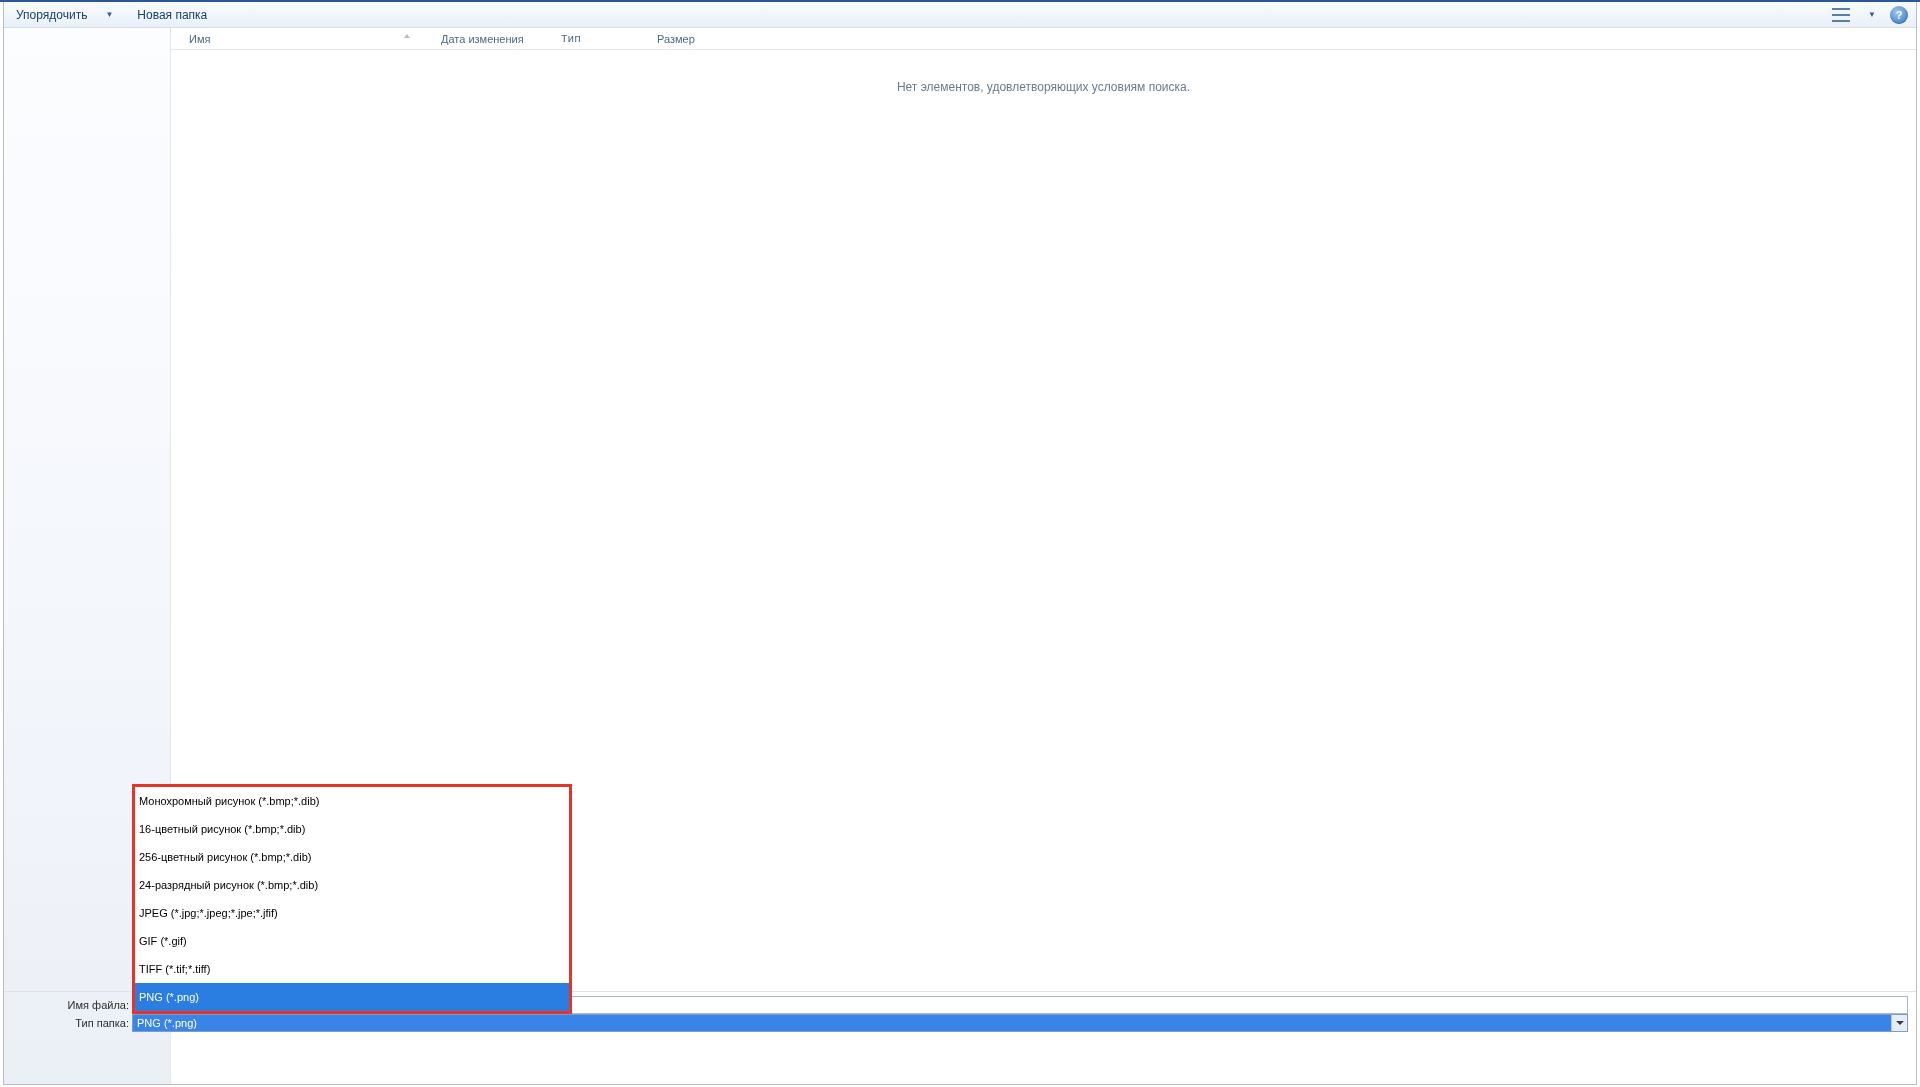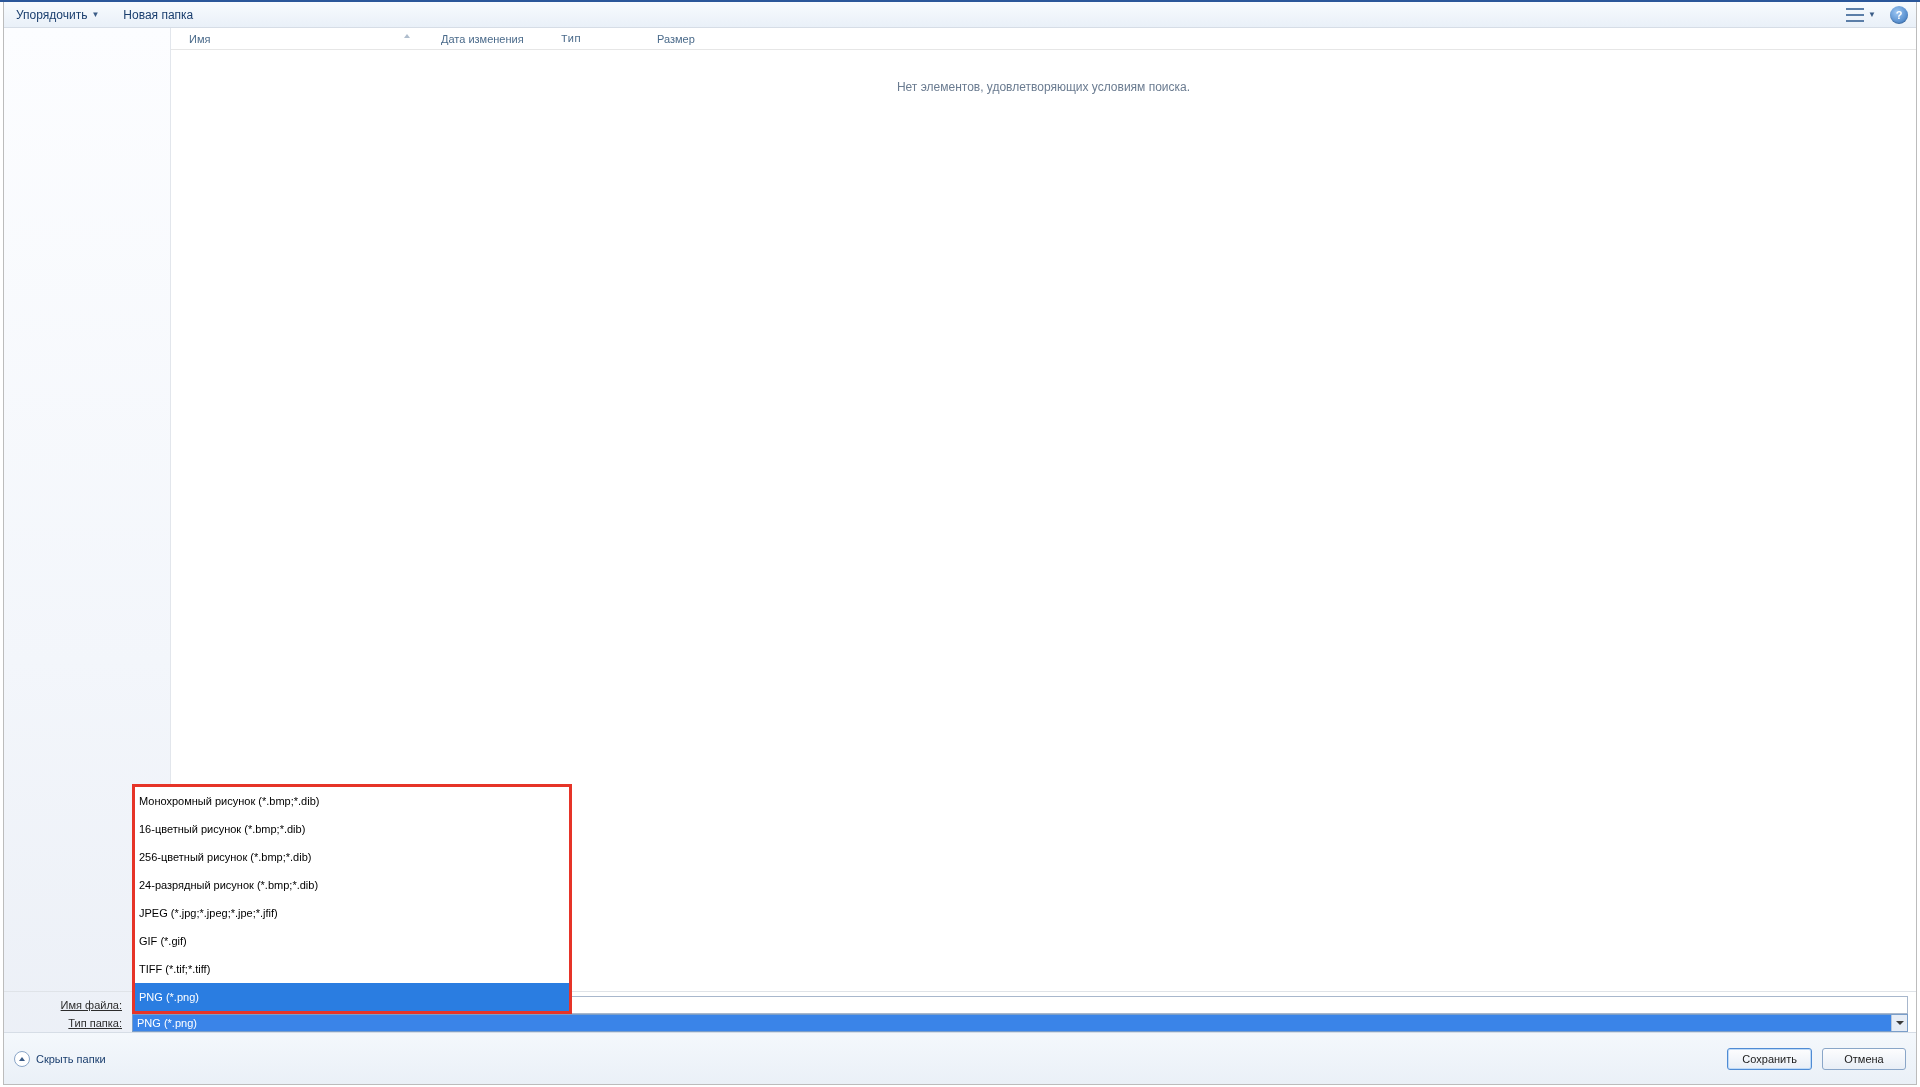--- a/index.html
+++ b/index.html
@@ -20,21 +20,21 @@
   .toolbar {
     height: 26px;
     background: linear-gradient(#f8fbfe, #e9f0f8);
     border-bottom: 1px solid #d6dde6;
     display: flex;
     align-items: center;
     padding: 0 8px;
     position: relative;
   }
   .toolbar-left { display: flex; align-items: center; gap: 16px; }
-  .toolbar-btn { color: #1a3e6e; display: inline-flex; align-items: center; gap: 4px; cursor: default; padding: 2px 4px; }
+  .toolbar-btn { color: #1a3e6e; display: inline-flex; align-items: center; gap: 18px; cursor: default; padding: 2px 4px; }
   .toolbar-btn .tri { font-size: 8px; color: #3b5c87; }
   .toolbar-right { position: absolute; right: 8px; top: 0; height: 100%; display: flex; align-items: center; gap: 10px; }
   .view-icon {
     width: 18px; height: 14px;
     display: inline-flex; flex-direction: column; justify-content: space-between;
   }
   .view-icon span { height: 2px; background: #5b7ea8; display: block; }
   .help-icon {
     width: 18px; height: 18px; border-radius: 50%;
     background: radial-gradient(circle at 40% 35%, #9ec8f4, #2e6db8);
@@ -90,24 +90,23 @@
   }
   .field-row {
     display: flex;
     align-items: center;
     height: 18px;
     position: relative;
   }
   .field-label {
     width: 128px;
     text-align: right;
-    padding-right: 10px;
+    padding-right: 3px;
     color: #2c2c2c;
     font-size: 11px;
-    text-decoration: underline;
   }
   .combo {
     flex: 1;
     height: 18px;
     background: #3a84e8;
     color: #fff;
     border: 1px solid #7a9ec9;
     display: flex;
     align-items: center;
     padding: 0 4px;
@@ -285,30 +284,14 @@
       <div class="field-label">Тип папка:</div>
       <div class="combo">
         <span>PNG (*.png)</span>
         <div class="drop">
           <span></span>
         </div>
       </div>
     </div>
   </div>
 
-  <div class="footer">
-    <div class="hide-folders">
-      <span class="expand-icon">
-          <span></span>
-        </span>
-      <span>Скрыть папки</span>
-    </div>
-    <div class="footer-buttons">
-      <button class="win-btn primary">
-        <span>Сохранить</span>
-      </button>
-      <button class="win-btn">
-        <span>Отмена</span>
-      </button>
-    </div>
-  </div>
 
 </div>
 
 </body></html>

